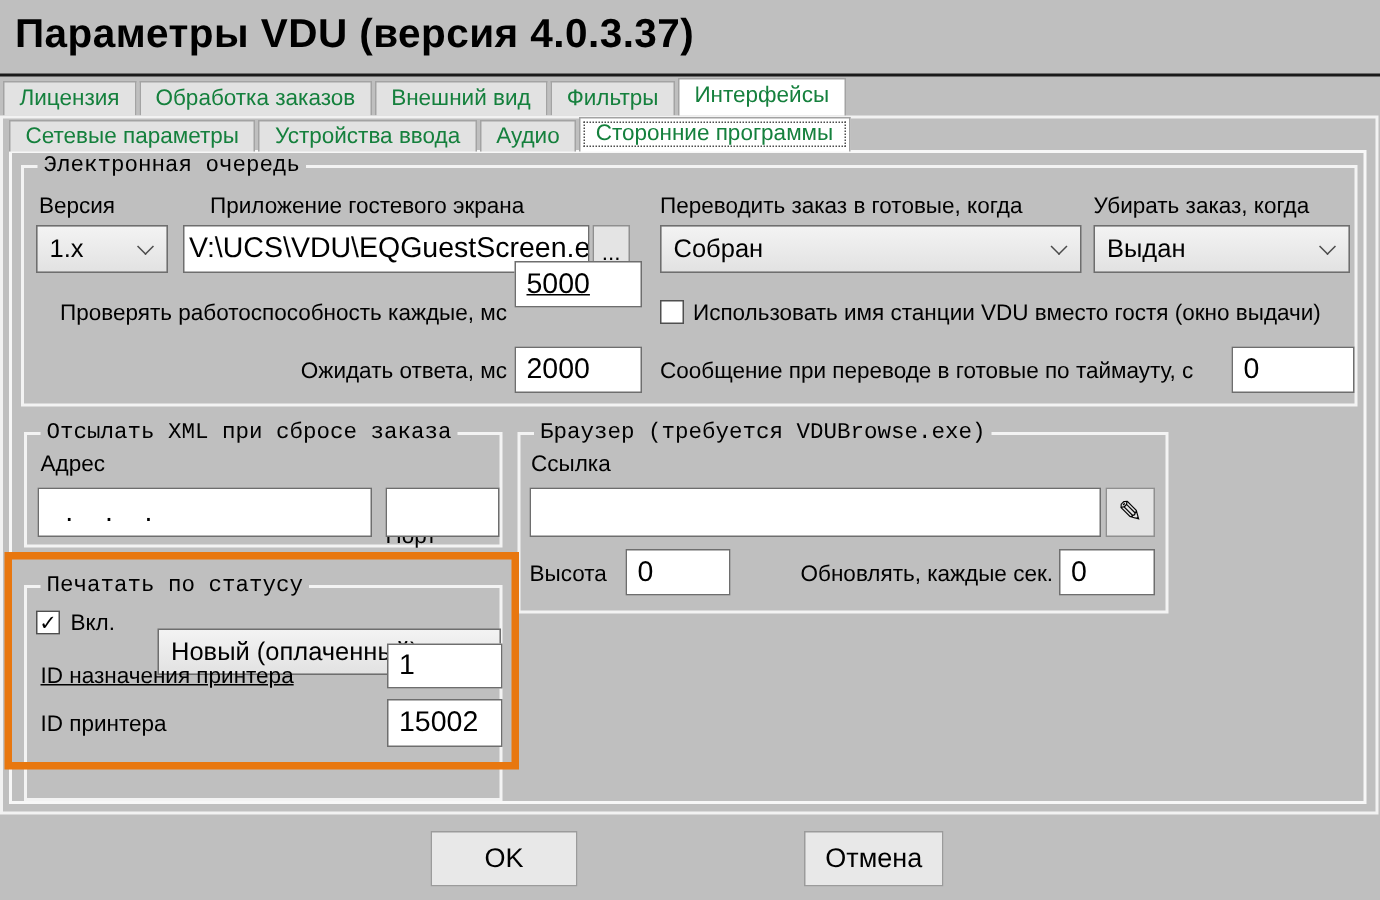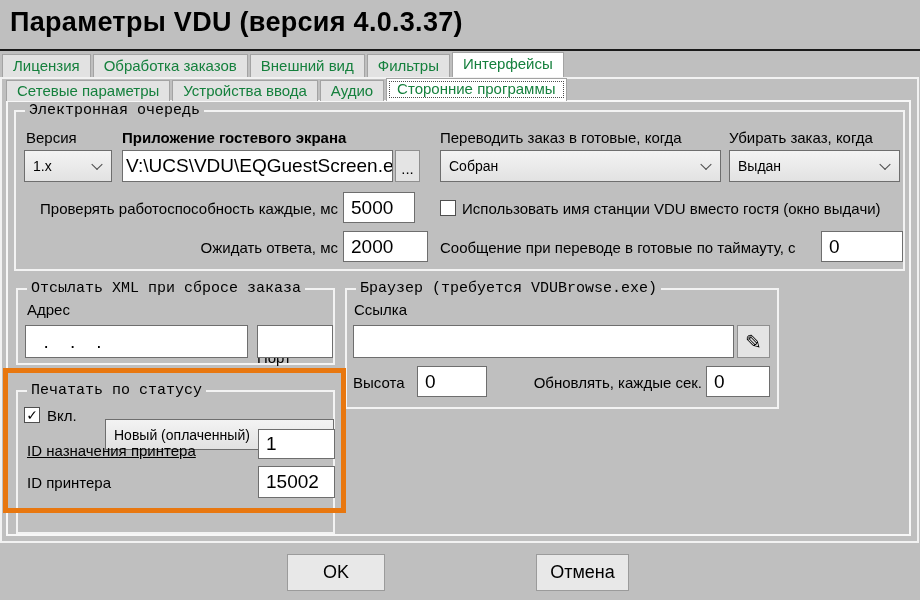--- a/index.html
+++ b/index.html
@@ -57,21 +57,21 @@
   .lbl { position:absolute; font-size:15px; white-space:nowrap; z-index:4; }
   .lbl.r { text-align:right; }
 
   .tb {
     position:absolute; background:#fff; border:1px solid #6e6e6e;
     font-size:19px; display:flex; align-items:center; padding:0 7px;
     z-index:4; white-space:pre; overflow:hidden;
   }
   .combo {
     position:absolute; background:linear-gradient(#f3f3f3,#e2e2e2);
-    border:1px solid #6e6e6e; font-size:14px;
+    border:1px solid #6e6e6e; font-size:17px;
     display:flex; align-items:center; padding:0 10px 0 8px;
     z-index:4; white-space:nowrap; overflow:hidden; cursor:default;
   }
   .chev {
     position:absolute; right:10px; top:50%; width:8px; height:8px;
     border-right:1.6px solid #4a4a4a; border-bottom:1.6px solid #4a4a4a;
     transform:translateY(-70%) rotate(45deg);
   }
   .sbtn {
     position:absolute; background:#e4e4e4; border:1px solid #8f8f8f;
@@ -125,38 +125,38 @@
   <div class="group" style="left:14px; top:110px; width:891px; height:161px;">
     <span class="legend">Электронная очередь</span>
   </div>
 
   <div class="lbl" style="left:26px; top:129px;">Версия</div>
   <div class="combo" style="left:24px; top:150px; width:88px; height:32px;">
     <span>1.x</span>
     <span class="chev"></span>
   </div>
 
-  <div class="lbl" style="left:122px; top:129px;font-weight:bold;">Приложение гостевого экрана</div>
+  <div class="lbl" style="left:140px; top:129px;">Приложение гостевого экрана</div>
   <div class="tb" style="left:122px; top:150px; width:271px; height:32px; padding:0 3px;">V:\UCS\VDU\EQGuestScreen.ex</div>
   <div class="sbtn" style="left:395px; top:150px; width:25px; height:32px; align-items:flex-end; padding-bottom:4px;">...</div>
 
   <div class="lbl" style="left:440px; top:129px;">Переводить заказ в готовые, когда</div>
   <div class="combo" style="left:440px; top:150px; width:281px; height:32px;">
     <span>Собран</span>
     <span class="chev"></span>
   </div>
 
   <div class="lbl" style="left:729px; top:129px;">Убирать заказ, когда</div>
   <div class="combo" style="left:729px; top:150px; width:171px; height:32px;">
     <span>Выдан</span>
     <span class="chev"></span>
   </div>
 
   <div class="lbl r" style="left:26px; top:200px; width:312px;">Проверять работоспособность каждые, мс</div>
-  <div class="tb" style="left:343px; top:192px; width:72px; height:31px;">5000</div>
+  <div class="tb" style="left:343px; top:174px; width:85px; height:31px;text-decoration:underline;">5000</div>
 
   <div class="cb" style="left:440px; top:200px;"></div>
   <div class="lbl" style="left:462px; top:200px;">Использовать имя станции VDU вместо гостя (окно выдачи)</div>
 
   <div class="lbl r" style="left:26px; top:239px; width:312px;">Ожидать ответа, мс</div>
   <div class="tb" style="left:343px; top:231px; width:85px; height:31px;">2000</div>
 
   <div class="lbl" style="left:440px; top:239px;">Сообщение при переводе в готовые по таймауту, с</div>
   <div class="tb" style="left:821px; top:231px; width:82px; height:31px;">0</div>
 

